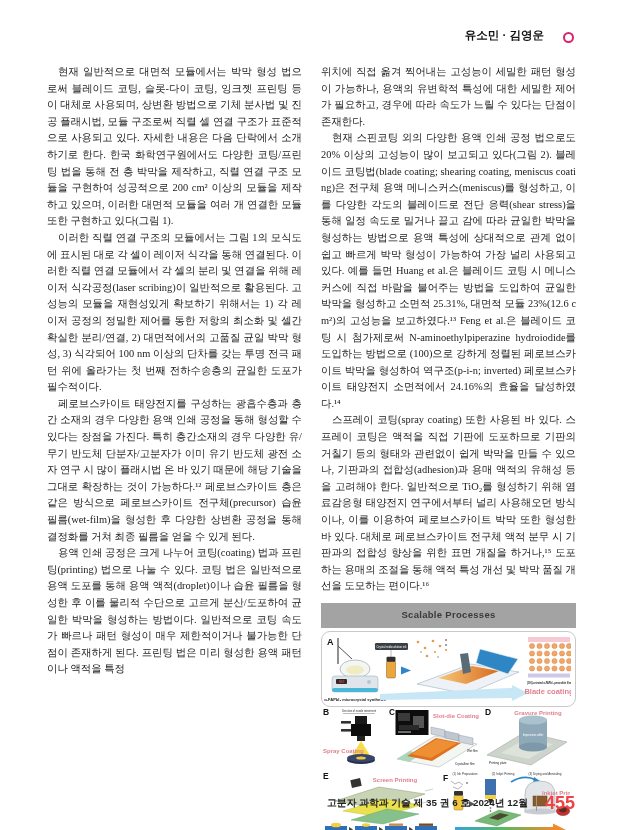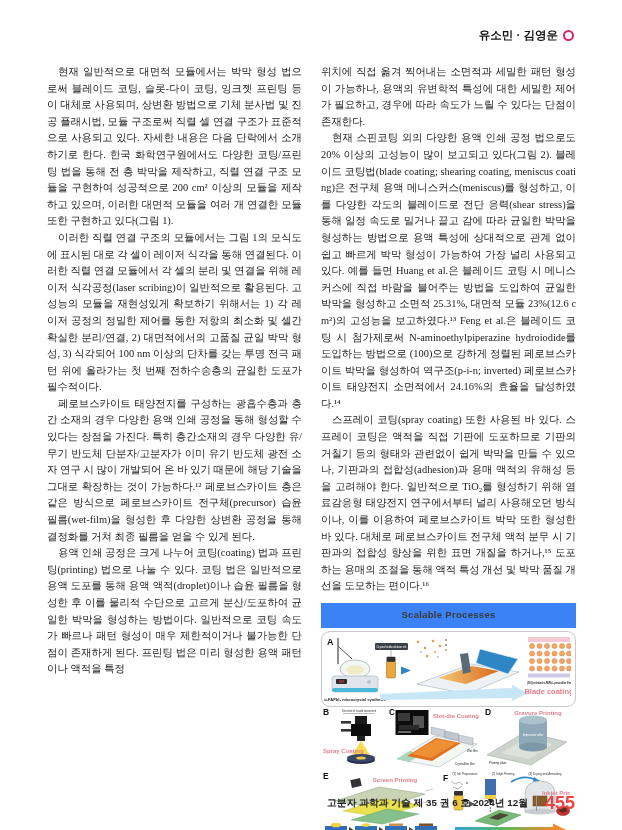--- a/index.html
+++ b/index.html
@@ -5,38 +5,38 @@
   html,body{margin:0;padding:0;background:#e9e9e9;}
   .page{
     width:622px;height:830px;position:relative;background:#ffffff;
     overflow:hidden;margin:0 auto;
     font-family:"Liberation Serif","DejaVu Serif",serif;
   }
   .authors{
     position:absolute;top:28px;right:48px;
     font-family:"Liberation Sans","DejaVu Sans",sans-serif;
     font-weight:bold;font-size:11.5px;color:#111;
-    display:flex;align-items:center;gap:5px;
+    display:flex;align-items:flex-end;gap:19px;
   }
   .ring{width:7px;height:7px;border:2.6px solid #d6246e;border-radius:50%;display:inline-block;}
   .content{position:absolute;top:64px;left:47px;display:flex;gap:19px;}
   .col{
     width:255px;font-size:10.4px;line-height:16.6px;color:#1a1a1a;
     text-align:justify;word-break:break-all;
   }
   .col p{margin:0;}
   .col p.ind{text-indent:11px;}
   h3.section{
     font-family:"Liberation Sans","DejaVu Sans",sans-serif;
     font-size:11.5px;font-weight:bold;color:#000;margin:11px 0 5px 0;
   }
   
   .fig{margin-top:8px;font-family:"Liberation Sans","DejaVu Sans",sans-serif;}
   .fig-title{
-    background:#3b82f6;color:#3a3a3a;text-align:center;
+    background:#a3a3a3;color:#3a3a3a;text-align:center;
     font-weight:bold;font-size:9.5px;padding:4px 0;letter-spacing:.3px;
   }
   .panel-a{border:1px solid #c9c9c9;border-radius:9px;margin-top:3px;height:74px;position:relative;overflow:hidden;}
   .fig-letter-abs{position:absolute;top:2px;left:5px;font-weight:bold;font-size:9px;color:#111;z-index:2;}
   .fig-row{display:flex;}
   .fig svg{display:block;}
   .footer{
     position:absolute;right:47px;bottom:16px;display:flex;align-items:center;gap:8px;
     font-family:"Liberation Sans","DejaVu Sans",sans-serif;
   }
@@ -53,26 +53,26 @@
   <div class="authors">
     <span>유소민 · 김영운</span>
     <span class="ring"></span>
   </div>
 
   <div class="content">
 
     <div class="col">
       <p class="ind">현재 일반적으로 대면적 모듈에서는 박막 형성 법으로써 블레이드 코팅, 슬롯-다이 코팅, 잉크젯 프린팅 등이 대체로 사용되며, 상변환 방법으로 기체 분사법 및 진공 플래시법, 모듈 구조로써 직렬 셀 연결 구조가 표준적으로 사용되고 있다. 자세한 내용은 다음 단락에서 소개하기로 한다. 한국 화학연구원에서도 다양한 코팅/프린팅 법을 통해 전 층 박막을 제작하고, 직렬 연결 구조 모듈을 구현하여 성공적으로 200 cm² 이상의 모듈을 제작하고 있으며, 이러한 대면적 모듈을 여러 개 연결한 모듈 또한 구현하고 있다(그림 1).</p>
       <p class="ind">이러한 직렬 연결 구조의 모듈에서는 그림 1의 모식도에 표시된 대로 각 셀이 레이저 식각을 통해 연결된다. 이러한 직렬 연결 모듈에서 각 셀의 분리 및 연결을 위해 레이저 식각공정(laser scribing)이 일반적으로 활용된다. 고성능의 모듈을 재현성있게 확보하기 위해서는 1) 각 레이저 공정의 정밀한 제어를 통한 저항의 최소화 및 셀간 확실한 분리/연결, 2) 대면적에서의 고품질 균일 박막 형성, 3) 식각되어 100 nm 이상의 단차를 갖는 투명 전극 패턴 위에 올라가는 첫 번째 전하수송층의 균일한 도포가 필수적이다.</p>
-      <p class="ind">페로브스카이트 태양전지를 구성하는 광흡수층과 층간 소재의 경우 다양한 용액 인쇄 공정을 통해 형성할 수 있다는 장점을 가진다. 특히 층간소재의 경우 다양한 유/무기 반도체 단분자/고분자가 이미 유기 반도체 광전 소자 연구 시 많이 개발되어 온 바 있기 때문에 해당 기술을 그대로 확장하는 것이 가능하다.¹² 페로브스카이트 층은 같은 방식으로 페로브스카이트 전구체(precursor) 습윤 필름(wet-film)을 형성한 후 다양한 상변환 공정을 통해 결정화를 거쳐 최종 필름을 얻을 수 있게 된다.</p>
+      <p class="ind">페로브스카이트 태양전지를 구성하는 광흡수층과 층간 소재의 경우 다양한 용액 인쇄 공정을 통해 형성할 수 있다는 장점을 가진다. 특히 층간소재의 경우 다양한 유/무기 반도체 단분자/고분자가 이미 유기 반도체 광전 소자 연구 시 많이 플래시법 온 바 있기 때문에 해당 기술을 그대로 확장하는 것이 가능하다.¹² 페로브스카이트 층은 같은 방식으로 페로브스카이트 전구체(precursor) 습윤 필름(wet-film)을 형성한 후 다양한 상변환 공정을 통해 결정화를 거쳐 최종 필름을 얻을 수 있게 된다.</p>
       <p class="ind">용액 인쇄 공정은 크게 나누어 코팅(coating) 법과 프린팅(printing) 법으로 나눌 수 있다. 코팅 법은 일반적으로 용액 도포를 통해 용액 액적(droplet)이나 습윤 필름을 형성한 후 이를 물리적 수단으로 고르게 분산/도포하여 균일한 박막을 형성하는 방법이다. 일반적으로 코팅 속도가 빠르나 패턴 형성이 매우 제한적이거나 불가능한 단점이 존재하게 된다. 프린팅 법은 미리 형성한 용액 패턴이나 액적을 특정</p>
     </div>
 
     <div class="col">
-      <p>위치에 직접 옮겨 찍어내는 소면적과 세밀한 패턴 형성이 가능하나, 용액의 유변학적 특성에 대한 세밀한 제어가 필요하고, 경우에 따라 속도가 느릴 수 있다는 단점이 존재한다.</p>
+      <p>위치에 직접 옮겨 찍어내는 고성능이 세밀한 패턴 형성이 가능하나, 용액의 유변학적 특성에 대한 세밀한 제어가 필요하고, 경우에 따라 속도가 느릴 수 있다는 단점이 존재한다.</p>
       <p class="ind">현재 스핀코팅 외의 다양한 용액 인쇄 공정 법으로도 20% 이상의 고성능이 많이 보고되고 있다(그림 2). 블레이드 코팅법(blade coating; shearing coating, meniscus coating)은 전구체 용액 메니스커스(meniscus)를 형성하고, 이를 다양한 각도의 블레이드로 전단 응력(shear stress)을 통해 일정 속도로 밀거나 끌고 감에 따라 균일한 박막을 형성하는 방법으로 용액 특성에 상대적으로 관계 없이 쉽고 빠르게 박막 형성이 가능하여 가장 널리 사용되고 있다. 예를 들면 Huang et al.은 블레이드 코팅 시 메니스커스에 직접 바람을 불어주는 방법을 도입하여 균일한 박막을 형성하고 소면적 25.31%, 대면적 모듈 23%(12.6 cm²)의 고성능을 보고하였다.¹³ Feng et al.은 블레이드 코팅 시 첨가제로써 N-aminoethylpiperazine hydroiodide를 도입하는 방법으로 (100)으로 강하게 정렬된 페로브스카이트 박막을 형성하여 역구조(p-i-n; inverted) 페로브스카이트 태양전지 소면적에서 24.16%의 효율을 달성하였다.¹⁴</p>
       <p class="ind">스프레이 코팅(spray coating) 또한 사용된 바 있다. 스프레이 코팅은 액적을 직접 기판에 도포하므로 기판의 거칠기 등의 형태와 관련없이 쉽게 박막을 만들 수 있으나, 기판과의 접합성(adhesion)과 용매 액적의 유해성 등을 고려해야 한다. 일반적으로 TiO₂를 형성하기 위해 염료감응형 태양전지 연구에서부터 널리 사용해오던 방식이나, 이를 이용하여 페로브스카이트 박막 또한 형성한 바 있다. 대체로 페로브스카이트 전구체 액적 분무 시 기판과의 접합성 향상을 위한 표면 개질을 하거나,¹⁵ 도포하는 용매의 조절을 통해 액적 특성 개선 및 박막 품질 개선을 도모하는 편이다.¹⁶</p>
 
       <div class="fig">
         <div class="fig-title">Scalable Processes</div>
 
         <div class="panel-a">
           <span class="fig-letter-abs">A</span>
           <svg viewBox="0 0 249 72" width="249" height="72">
             <defs>

